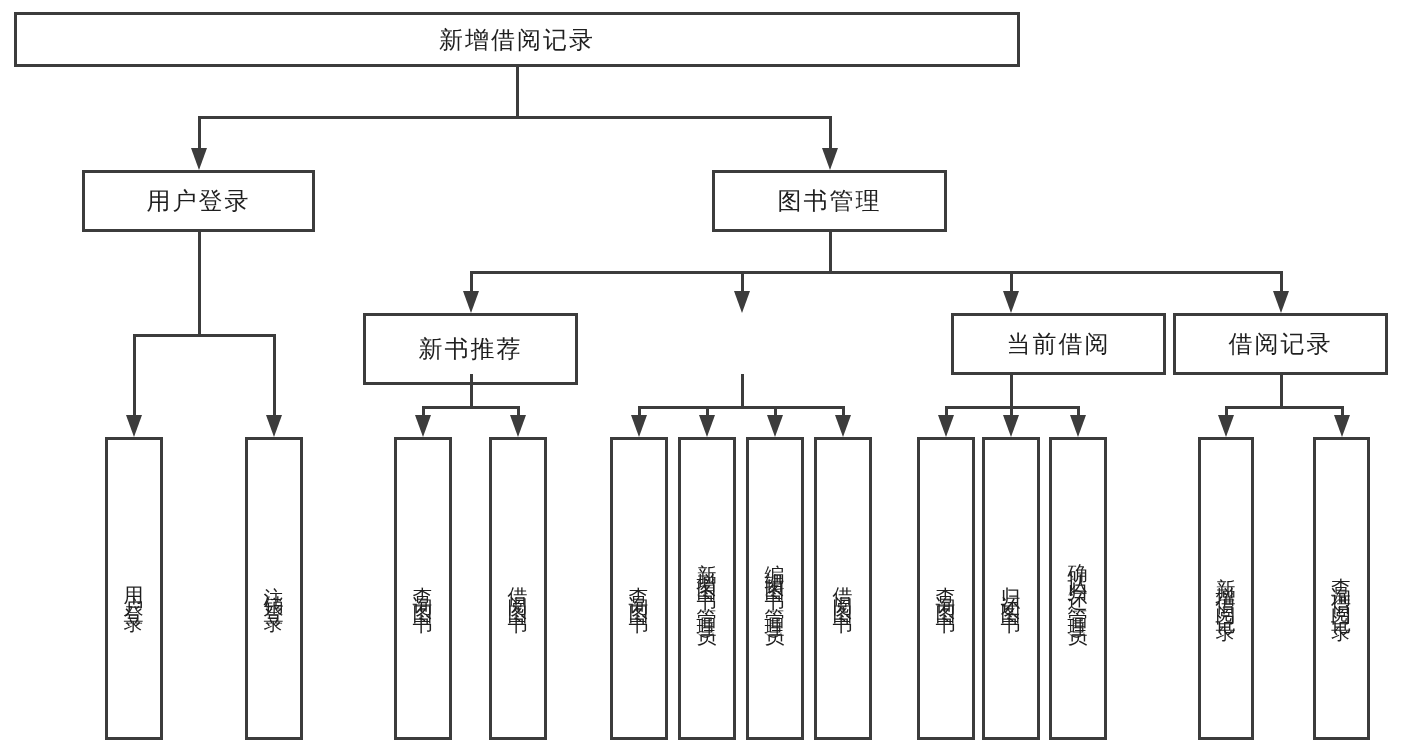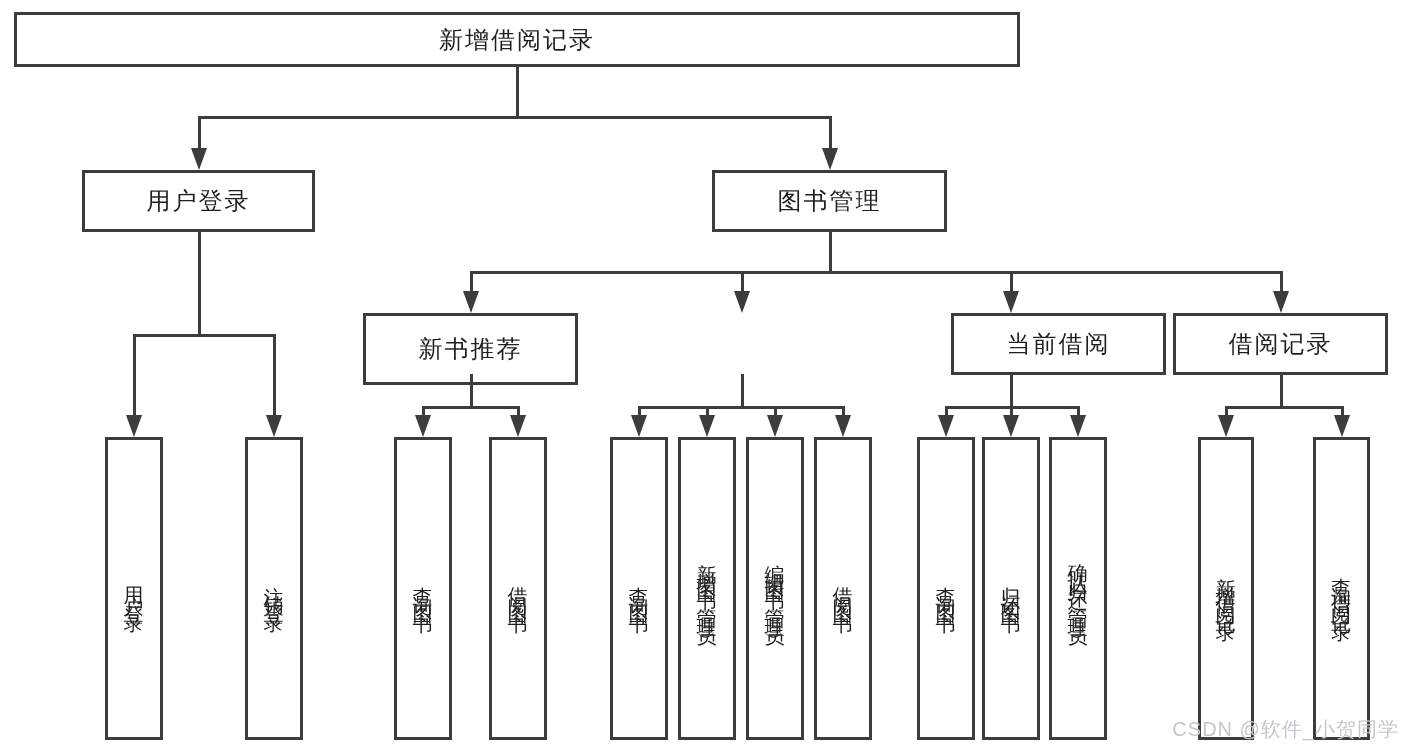--- a/index.html
+++ b/index.html
@@ -30,21 +30,20 @@
   .watermark{
     position:absolute;right:6px;bottom:4px;z-index:10;
     font-size:20px;letter-spacing:1px;
     color:var(--wm,#c3c7cd);
   }
 </style>
 </head>
 <body>
 
 <div id="stage">
-  <div class="watermark">CSDN @软件_小贺同学</div>
 <div class="node h" style="left: 14px; top: 12px; width: 1006px; height: 55px;">
       <span class="label">新增借阅记录</span>
     </div>
     <div class="cline" style="left: 516px; top: 66px; width: 3px; height: 52px;"></div>
     <div class="cline" style="left: 197.5px; top: 116px; width: 634px; height: 3px;"></div>
     <div class="cline" style="left: 197.5px; top: 116px; width: 3px; height: 36px;"></div>
     <div class="arrow" style="left: 190.5px; top: 148px;"></div>
     <div class="node h" style="left: 82px; top: 170px; width: 233px; height: 62px;">
       <span class="label">用户登录</span>
     </div>

